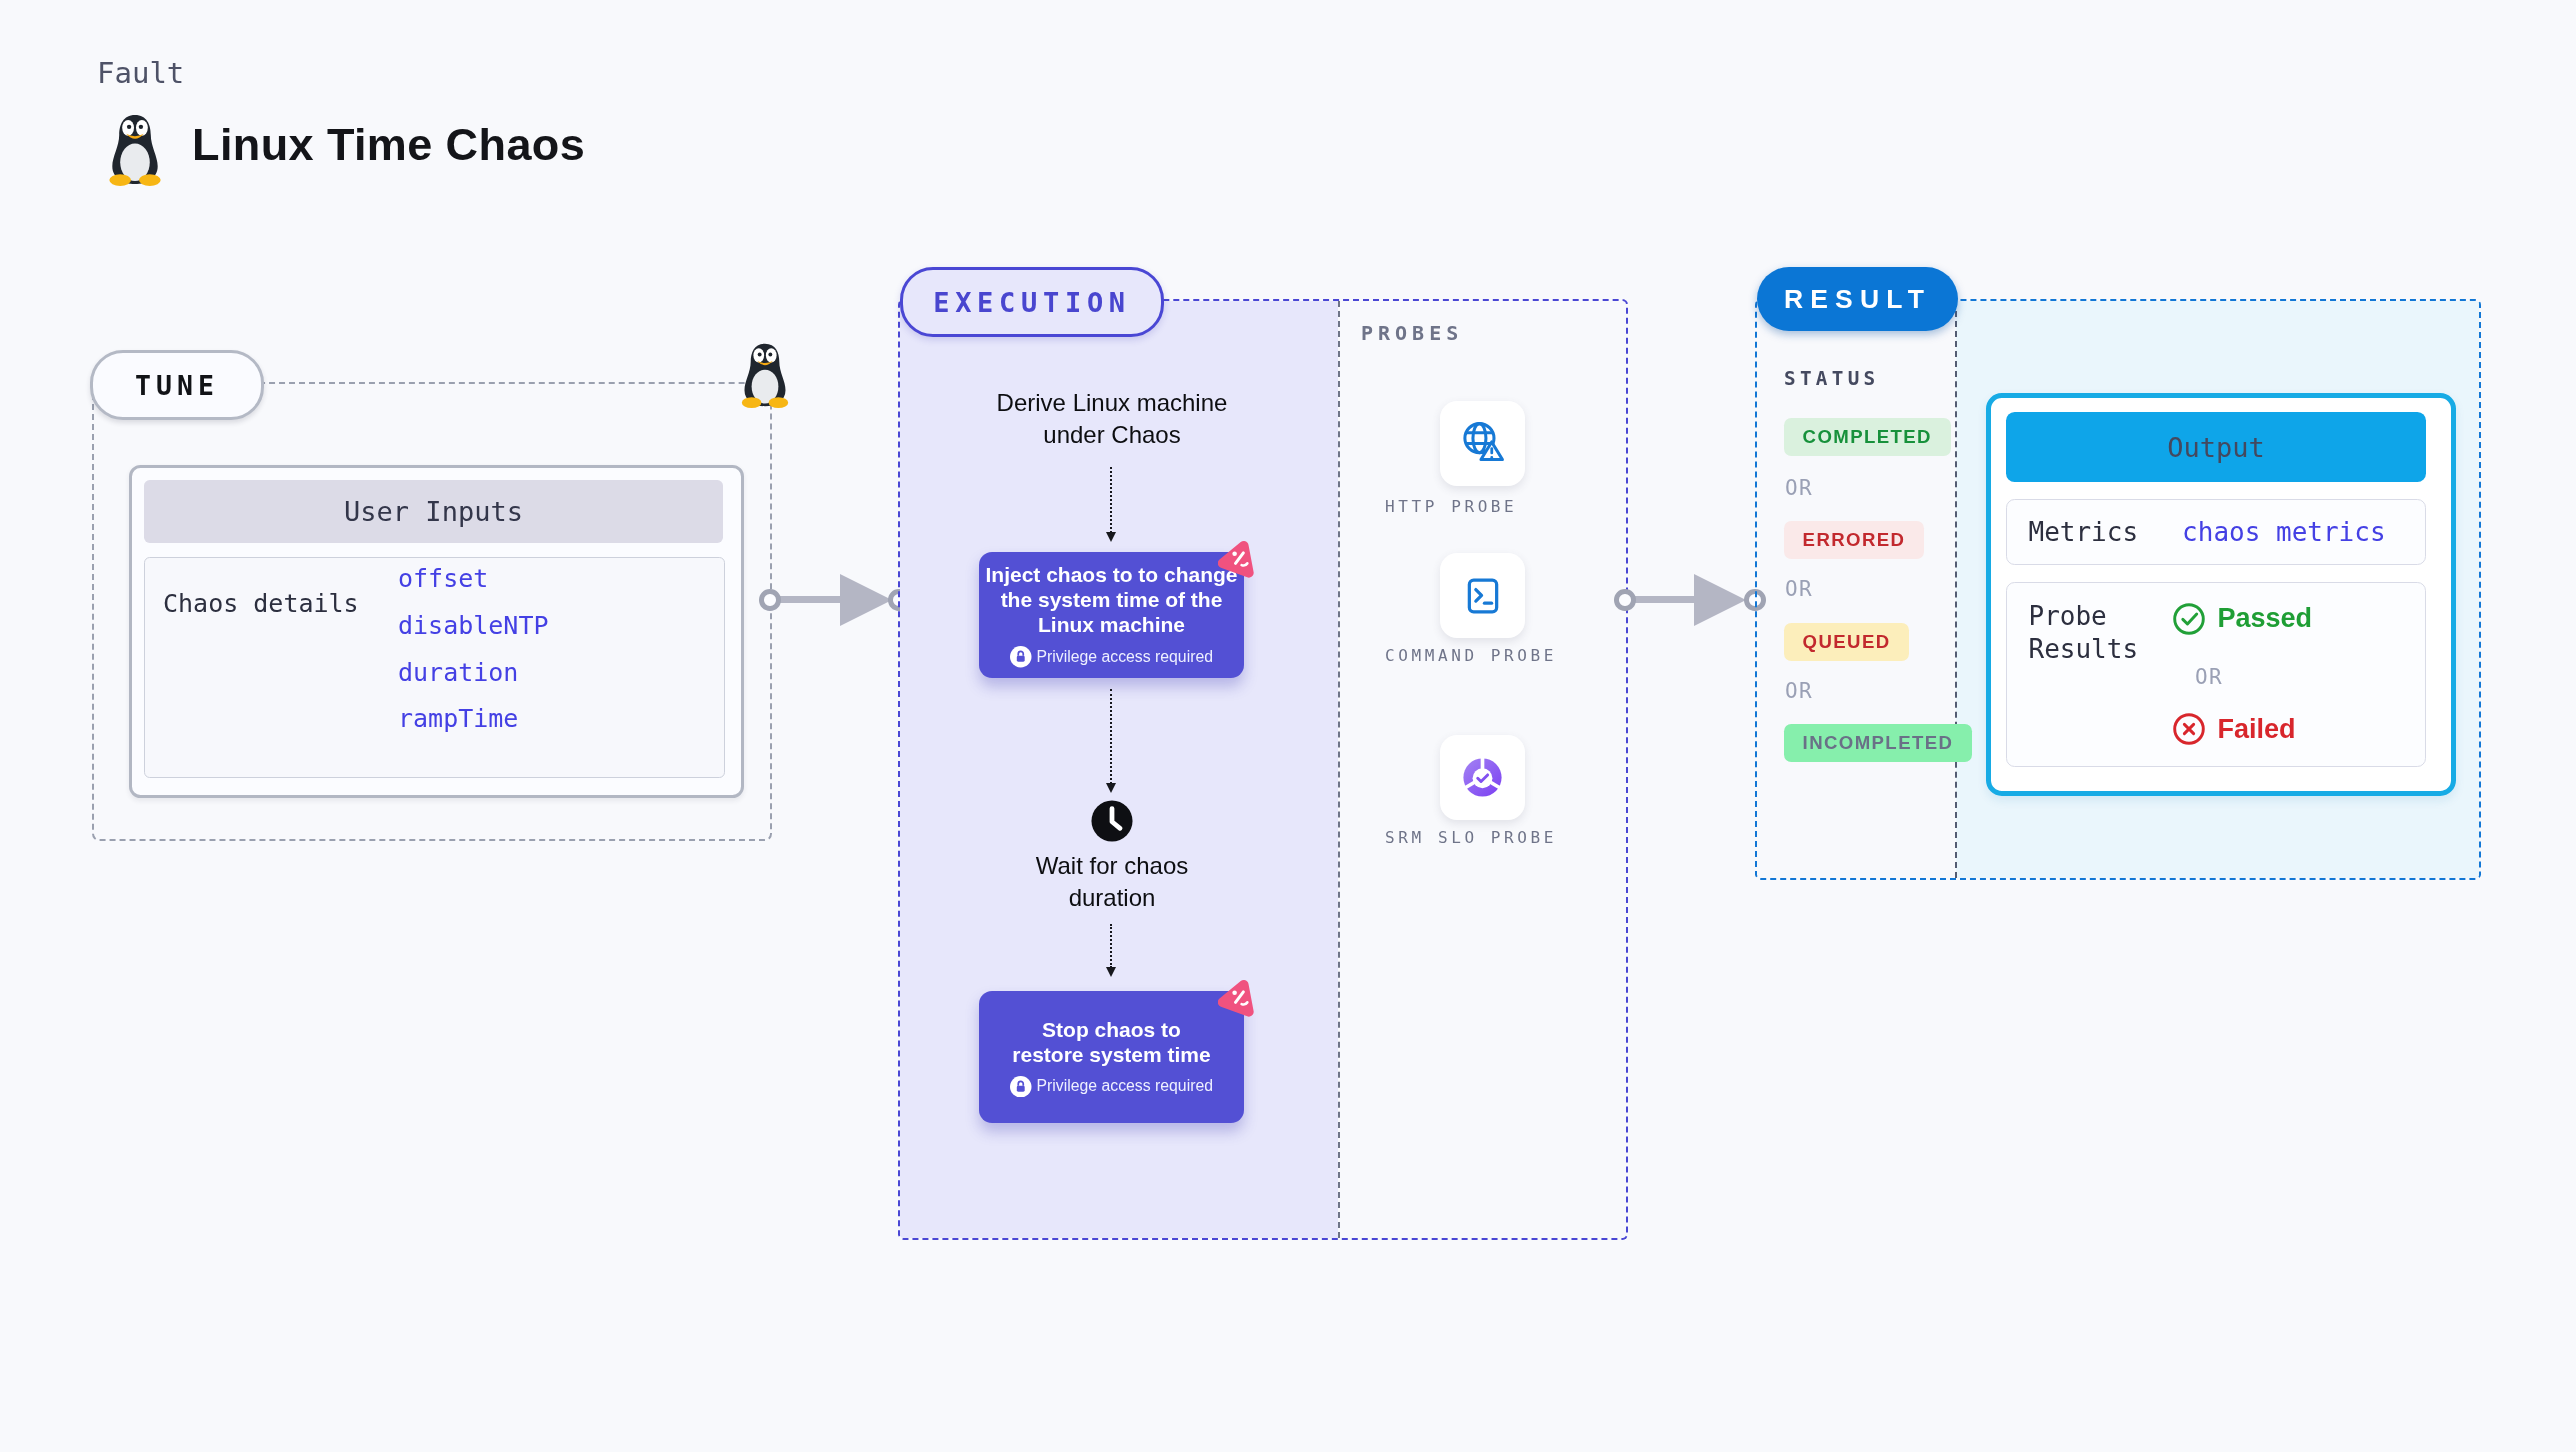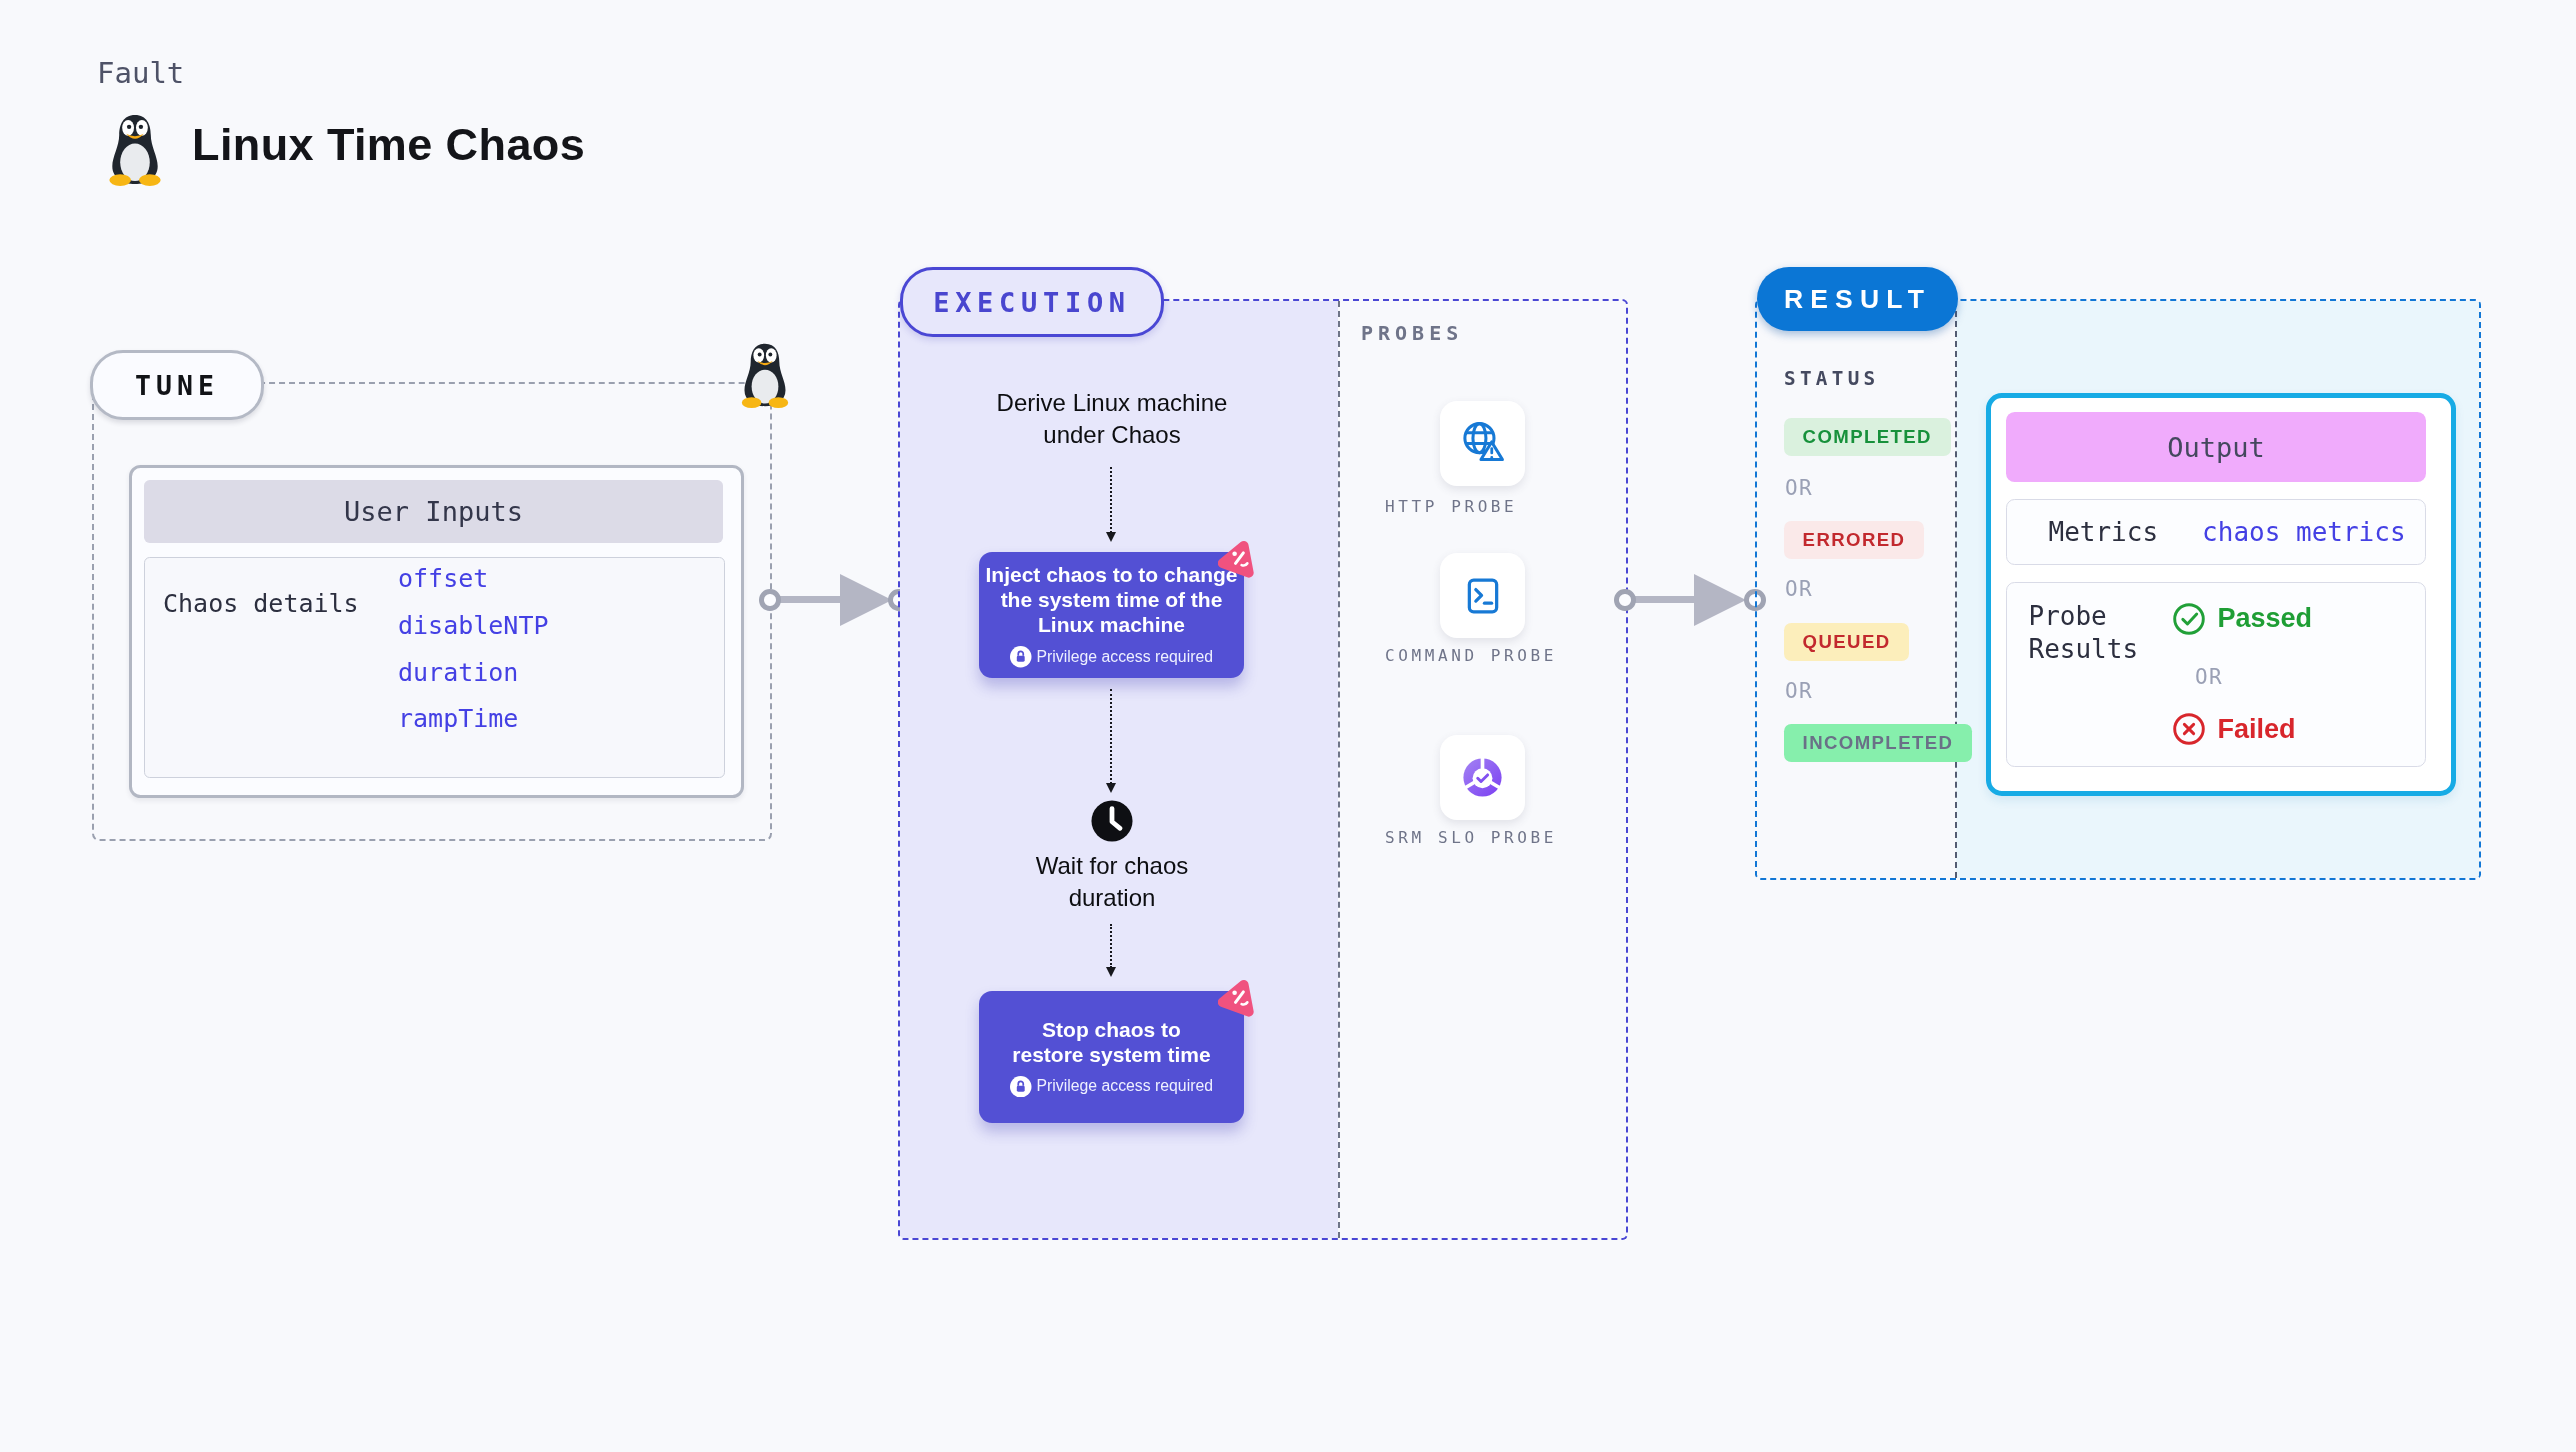--- a/index.html
+++ b/index.html
@@ -80,24 +80,24 @@
   .st-badge{border-radius:7.2px;font-size:18.6px;font-weight:700;letter-spacing:1.4px;padding:7.9px 18.6px;}
   .st-completed{left:1784px;top:418px;background:#daf1de;color:#17913b;}
   .st-errored{left:1784px;top:521px;background:#fae9e9;color:#c2292e;}
   .st-queued{left:1784px;top:623px;background:#fceebb;color:#c2292e;}
   .st-incompleted{left:1784px;top:724px;background:#86efac;color:#6a7087;}
   .or{font-size:21px;color:#9aa0b5;letter-spacing:1.4px;}
   .or1{left:1785px;top:476px;}.or2{left:1785px;top:577px;}.or3{left:1785px;top:679px;}
 
   .output-card{left:1986px;top:393px;width:460px;height:393px;background:#fff;border:5px solid #17abe5;border-radius:15.8px;
                box-shadow:0 4.3px 10px rgba(20,120,180,.10);}
-  .output-header{left:2006px;top:412px;width:420px;height:70px;background:#f0abfc;border-radius:8.6px;
+  .output-header{left:2006px;top:412px;width:420px;height:70px;background:#0ea5e9;border-radius:8.6px;
                  font-size:27px;color:#44485e;}
   .row-box{width:420px;border:1.4px solid #d9dbe7;border-radius:8.6px;background:#fcfdff;box-sizing:border-box;}
-  .metrics-row{left:2006px;top:499px;height:66px;display:flex;align-items:center;padding-left:20px;}
+  .metrics-row{left:2006px;top:499px;height:66px;display:flex;align-items:center;}
   .metrics-label{margin-left:21.5px;font-size:26px;color:#2c2f3f;}
   .metrics-value{margin-left:44px;font-size:26px;font-weight:500;color:#4440e4;}
   .proberes-row{left:2006px;top:582px;height:185px;}
   .proberes-label{position:absolute;left:21.5px;top:17px;width:143px;font-size:26px;line-height:33px;color:#2c2f3f;}
   .passfail{position:absolute;display:flex;align-items:center;gap:11.5px;font-size:27px;font-weight:700;}
   .passed-row{left:165px;top:18.6px;color:#1f9e35;}
   .failed-row{left:165px;top:129px;color:#d8262c;}
   .or4{position:absolute;left:188px;top:82px;}
 </style>
 </head>

